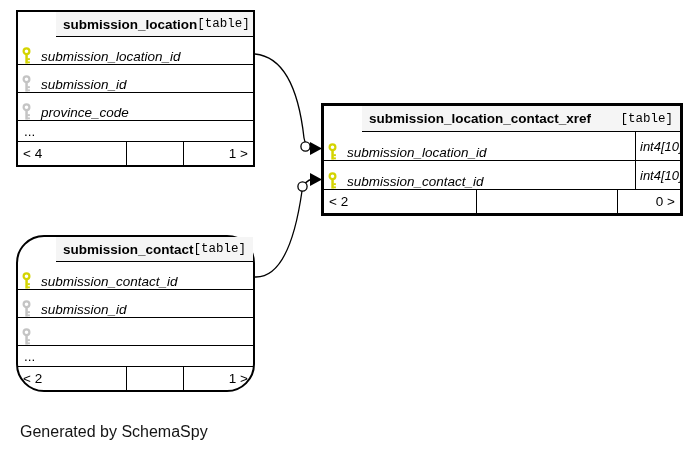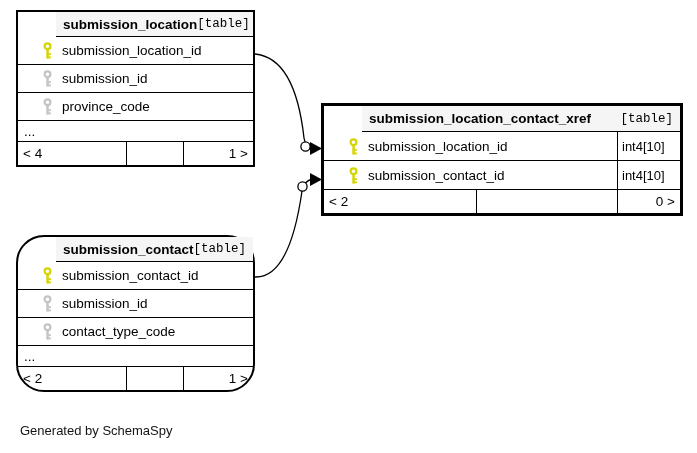--- a/index.html
+++ b/index.html
@@ -35,25 +35,26 @@
     box-sizing: border-box;
     margin-left: 38px;
   }
   .xref .hdr { height: 26px; text-align: right; }
   .tname { font-weight: bold; font-size: 13.5px; white-space: nowrap; }
   .tbadge { font-size: 12.5px; white-space: nowrap; font-family: Liberation Mono, monospace; }
   .row {
     height: 28px;
     border-bottom: 1px solid #000;
     display: flex;
-    align-items: center;
-    padding-left: 24px;
+    align-items: flex-end;
+    padding-left: 3px;
     box-sizing: border-box;
     font-size: 13.5px;
     white-space: nowrap;
+    font-style: italic;
   }
   .xref .row { height: 29px; }
   .key { width: 11px; height: 17px; margin-right: 9px; flex: 0 0 auto; display: inline-block; }
   .pk { color: #d4d400; }
   .fk { color: #c4c4c4; }
   .ellipsis-row {
     height: 21px;
     border-bottom: 1px solid #000;
     display: flex;
     align-items: center;
@@ -65,35 +66,35 @@
   .fc { display: flex; align-items: center; padding: 0 5px; box-sizing: border-box; height: 100%; }
   .fc-l { border-right: 1px solid #000; }
   .fc-m { border-right: 1px solid #000; }
   .fc-r { flex: 1; justify-content: flex-end; }
   .t1 .fc-l, .t3 .fc-l { width: 109px; }
   .t1 .fc-m, .t3 .fc-m { width: 57px; }
   .xref .fc-l { width: 153px; }
   .xref .fc-m { width: 141px; }
   .ctype {
     margin-left: auto;
-    width: 63px;
+    width: 45px;
     height: 100%;
     border-left: 1px solid #000;
     display: flex;
     align-items: center;
     padding: 0 4px;
     box-sizing: border-box;
     font-size: 13px;
   }
   .cname { white-space: nowrap; }
   .gen {
     position: absolute;
     left: 20px;
     top: 423px;
-    font-size: 13px;
+    font-size: 16px;
     color: #141414;
   }
 </style>
 </head>
 <body>
 
 <div class="canvas">
 
   <svg class="overlay" width="697" height="453" viewBox="0 0 697 453">
     <path d="M255,54 C286,57 299,93 304,138 C305,144 307,147 313,148" fill="none" stroke="#000" stroke-width="1.3"></path>
@@ -202,21 +203,20 @@
           </svg></span>
       <span class="cname">submission_id</span>
     </div>
     <div class="row">
       <span class="key fk"><svg width="11" height="17" viewBox="0 0 11 17">
             <circle cx="5.5" cy="4.2" r="2.9" fill="none" stroke="currentColor" stroke-width="2.2"></circle>
             <rect x="4.3" y="7" width="2.5" height="9.6" fill="currentColor"></rect>
             <rect x="6.3" y="11.2" width="2.6" height="1.9" fill="currentColor"></rect>
             <rect x="6.3" y="14.4" width="2.6" height="1.9" fill="currentColor"></rect>
           </svg></span>
-      <span class="cname">contact_type_code</span>
     </div>
     <div class="ellipsis-row">
       <span>...</span>
     </div>
     <div class="ftr">
       <span class="fc fc-l">&lt; 2</span>
       <span class="fc fc-m"></span>
       <span class="fc fc-r">1 &gt;</span>
     </div>
   </div>

